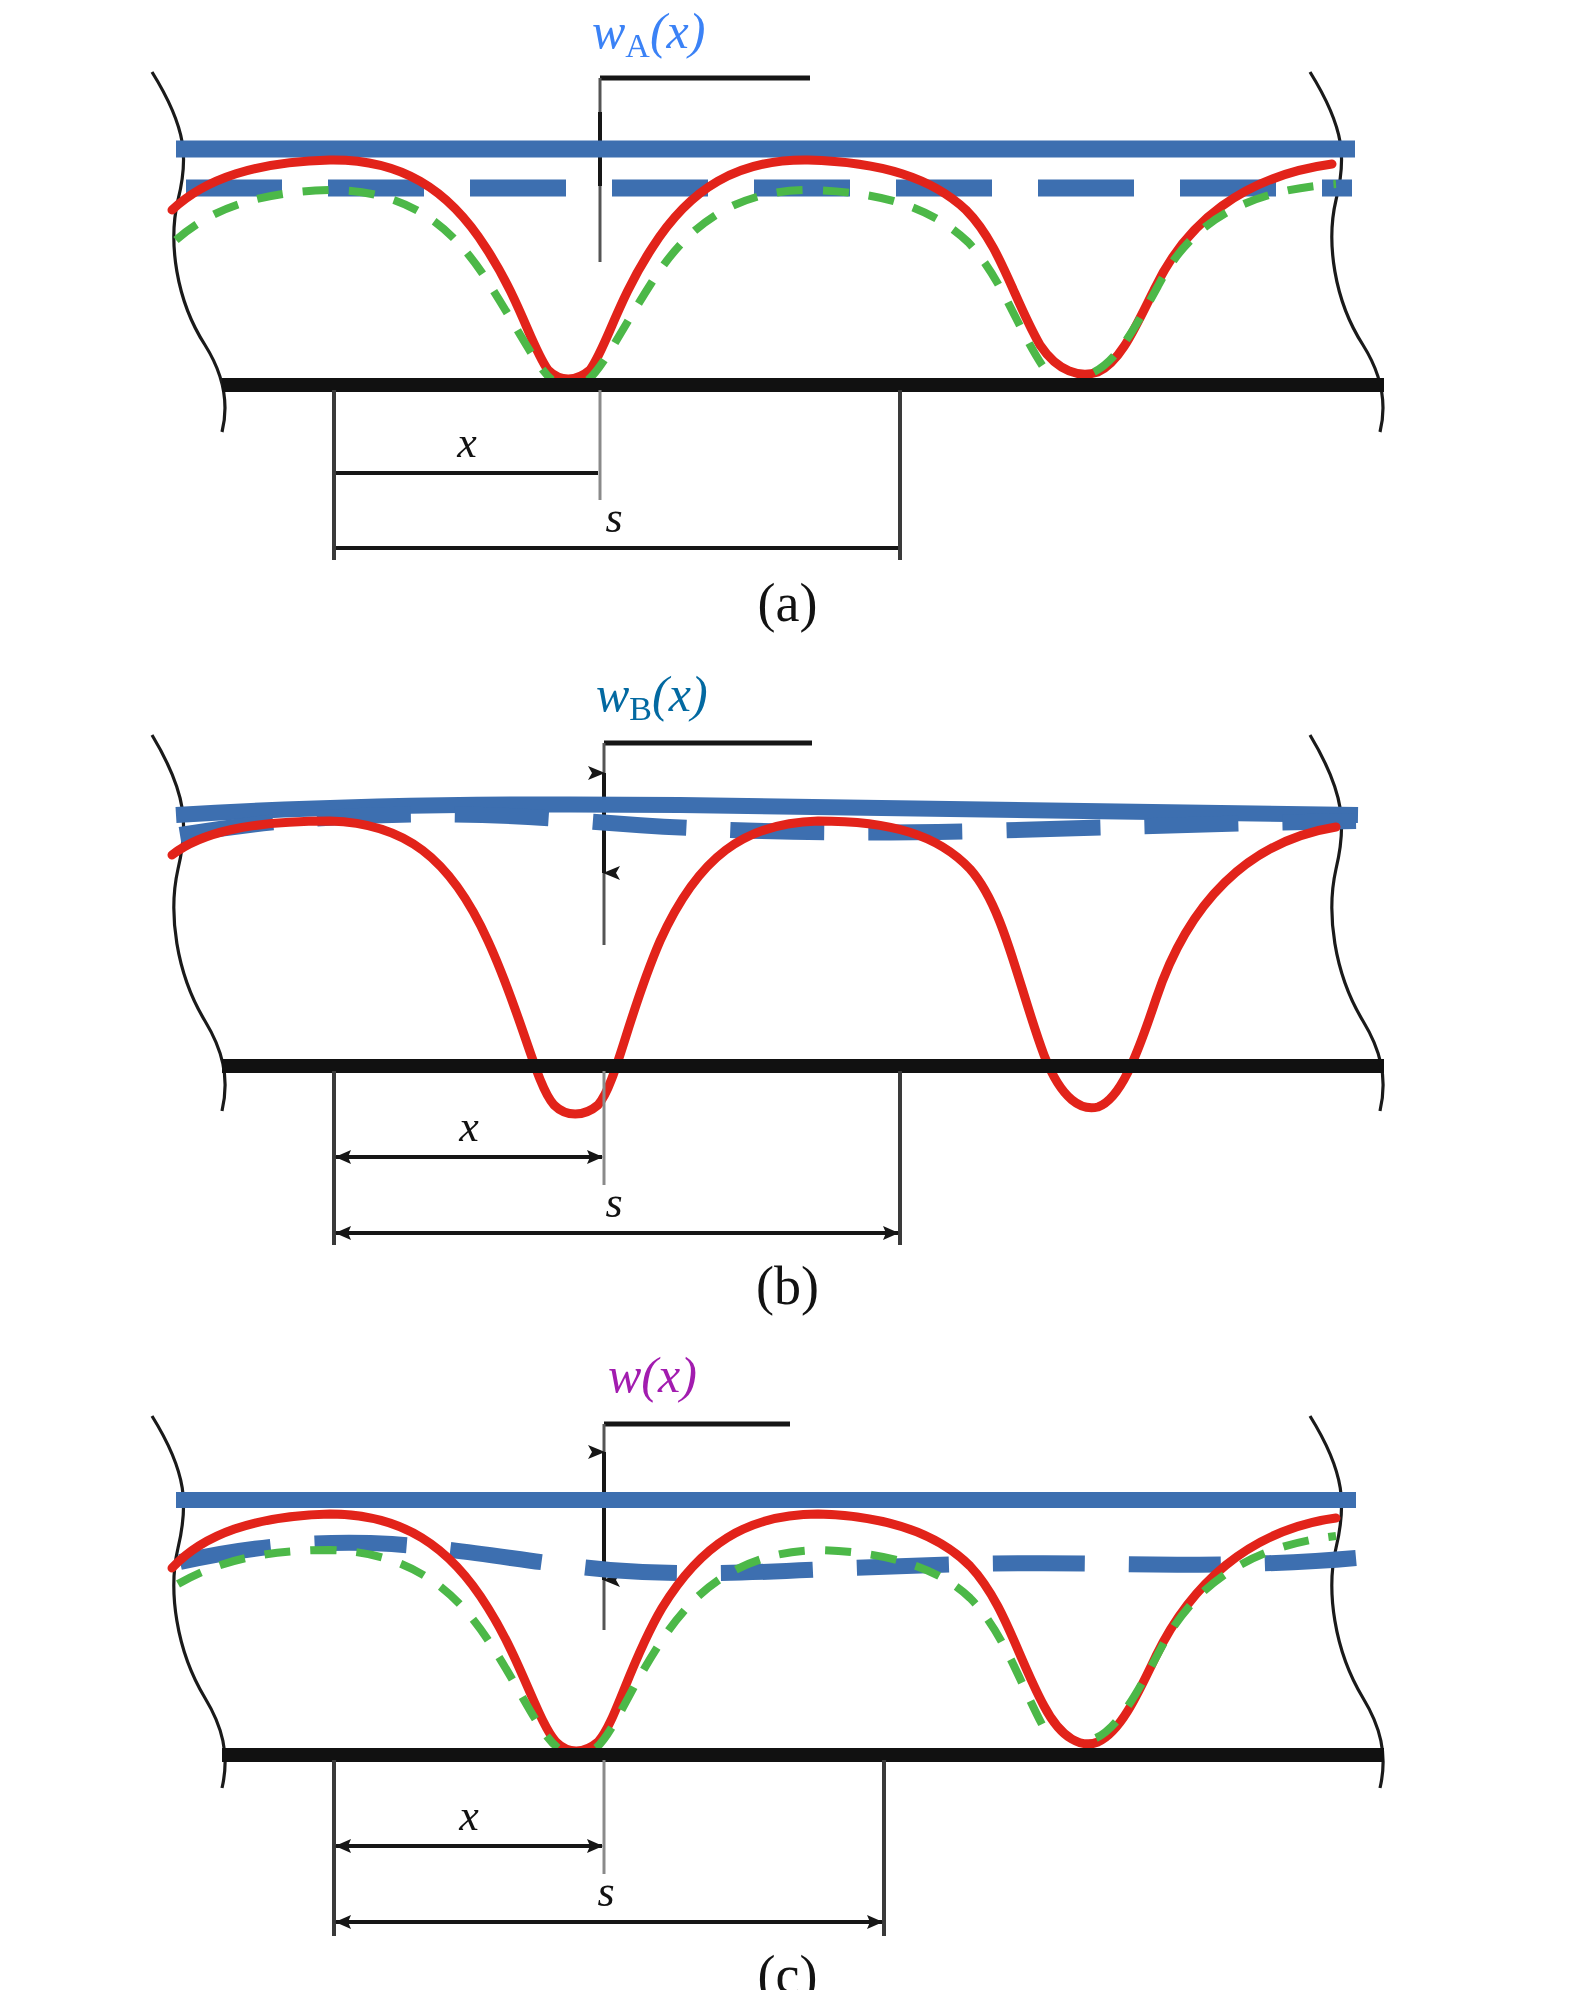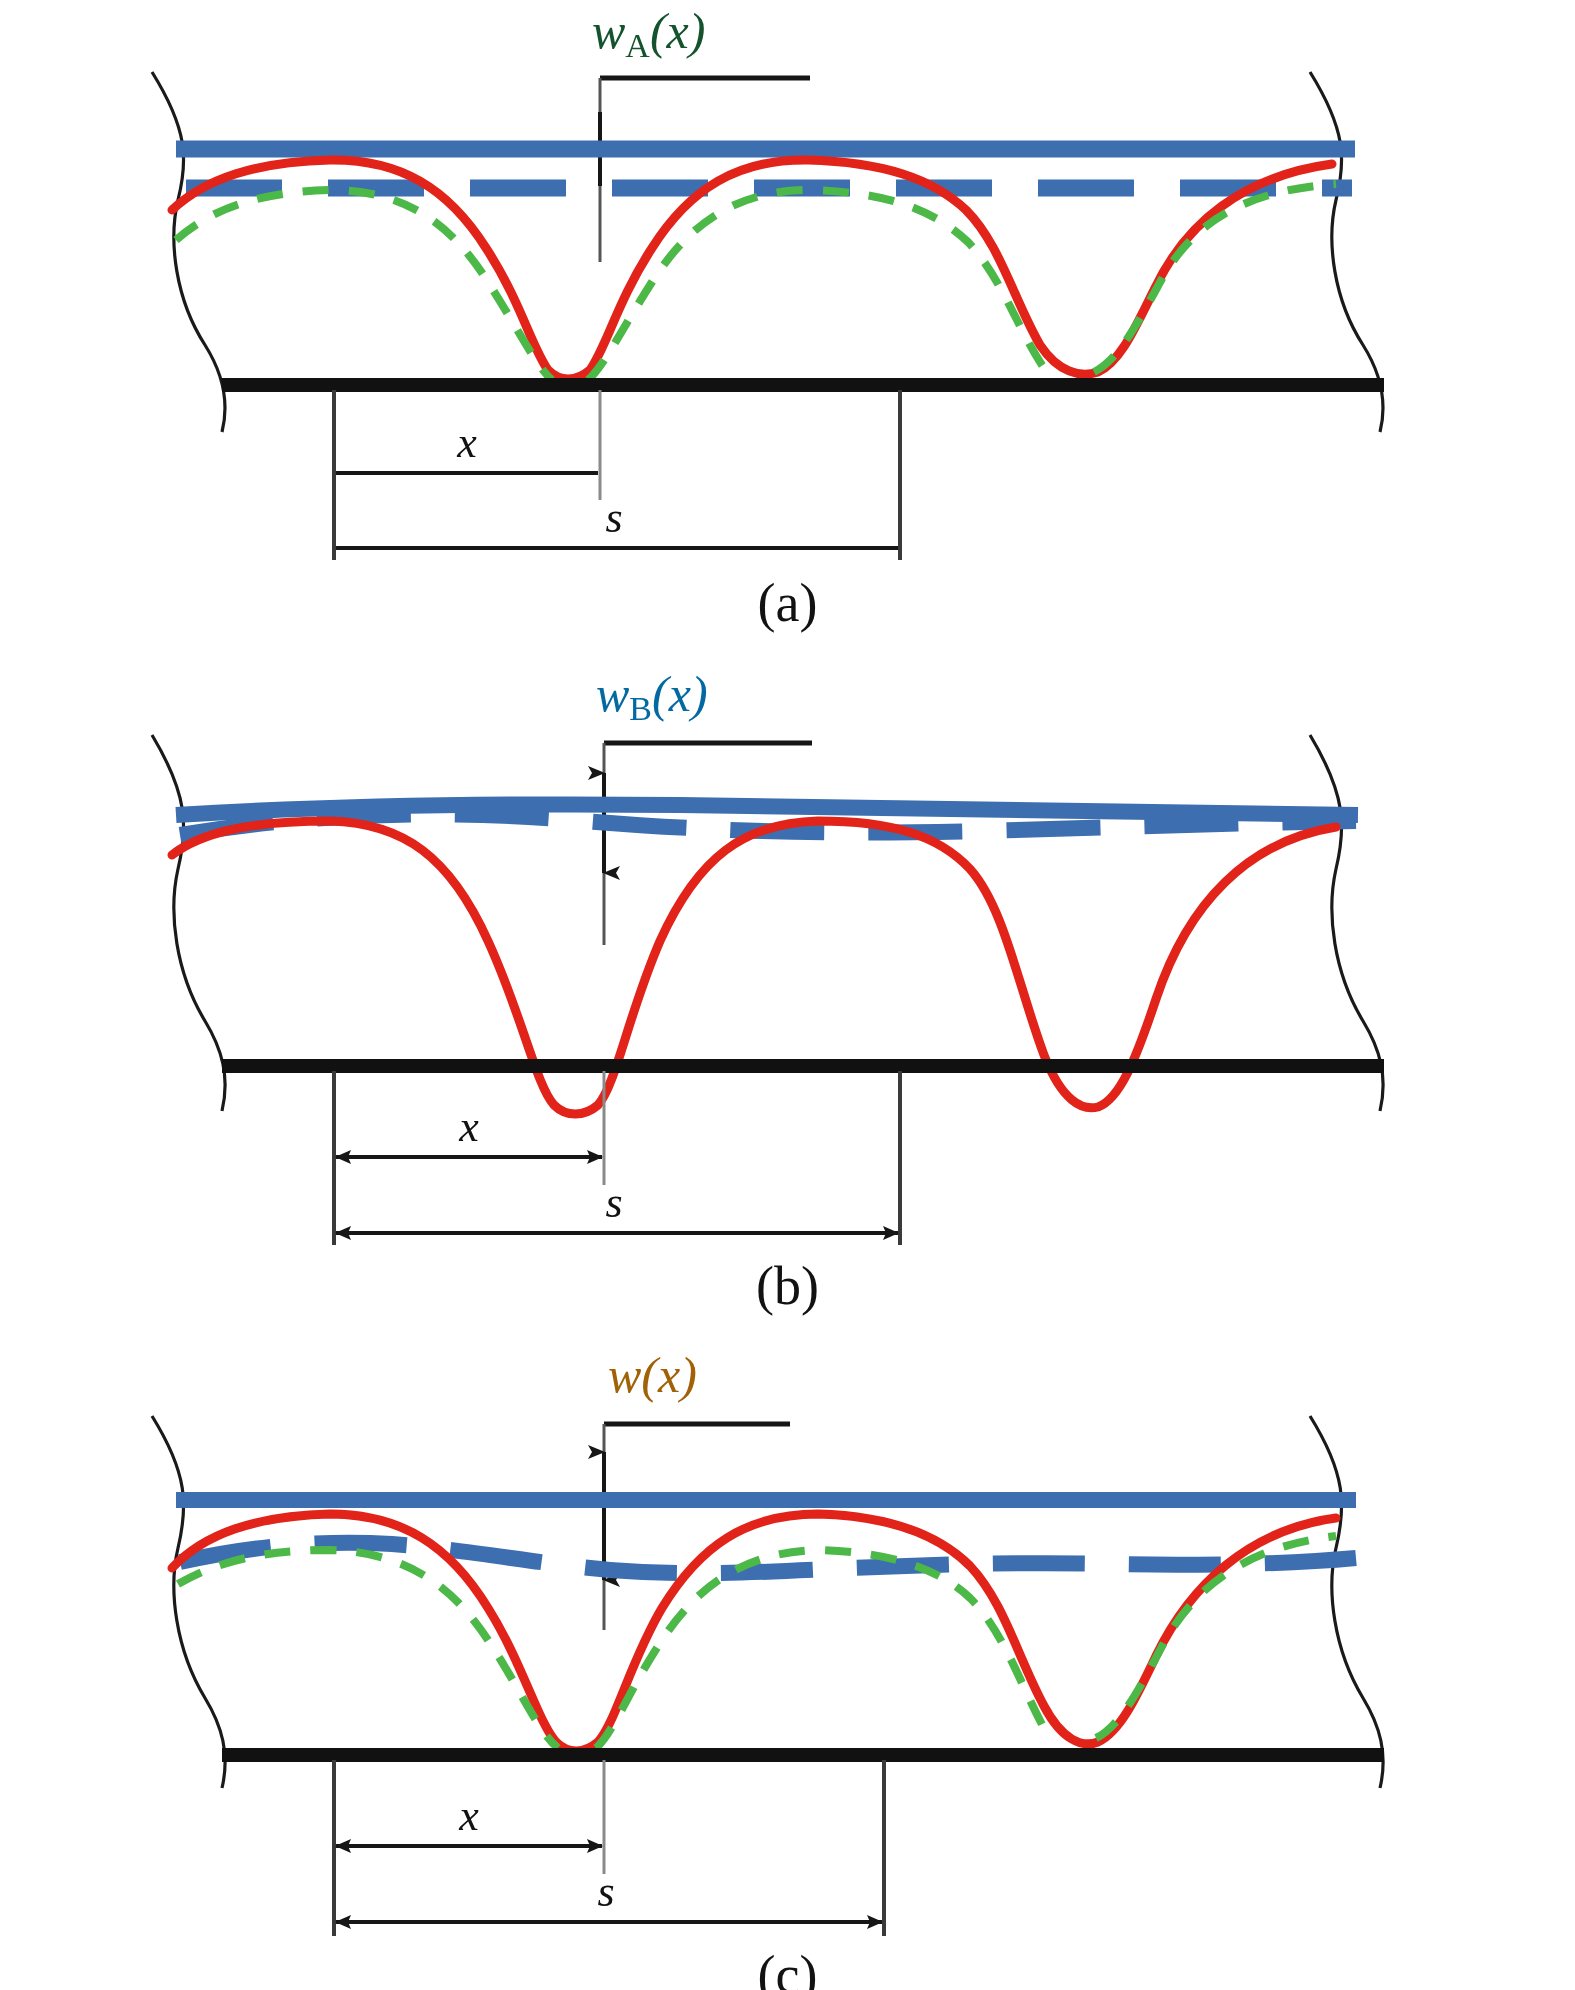--- a/index.html
+++ b/index.html
@@ -78,21 +78,21 @@
     <line x1="600" y1="390" x2="600" y2="500" stroke="#8a8a8a" stroke-width="3"></line>
     <line x1="900" y1="390" x2="900" y2="560" stroke="#3a3a3a" stroke-width="4"></line>
 
     <line x1="336" y1="473" x2="598" y2="473" stroke="#161616" stroke-width="4" marker-start="ahL" marker-end="ahR"></line>
     <text x="467" y="457" text-anchor="middle" font-size="44" font-style="italic" font-family="Liberation Serif, DejaVu Serif, serif" fill="#121212">x</text>
 
     <line x1="336" y1="548" x2="898" y2="548" stroke="#161616" stroke-width="4" marker-start="ahL" marker-end="ahR"></line>
     <text x="614" y="532" text-anchor="middle" font-size="44" font-style="italic" font-family="Liberation Serif, DejaVu Serif, serif" fill="#121212">s</text>
   </svg>
 
-  <div style="position:absolute;left:592px;top:2px;font-size:50px;color:#14532d;">
+  <div style="position:absolute;left:592px;top:2px;font-size:50px;color:#3b82f6;">
     <span class="mi">w</span><span style="font-size:34px;position:relative;top:9px;" class="mup">A</span><span class="mi">(x)</span>
   </div>
 
   <div class="panel-caption" style="top:572px;">(a)</div>
 </div>
 
 <div class="panel" style="top:655px;height:680px;">
   <svg width="1575" height="680" viewBox="0 0 1575 680">
 
     <path d="M604,88 L812,88" stroke="#161616" stroke-width="5" fill="none"></path>
@@ -187,18 +187,18 @@
     <line x1="604" y1="420" x2="604" y2="534" stroke="#8a8a8a" stroke-width="3"></line>
     <line x1="884" y1="420" x2="884" y2="596" stroke="#3a3a3a" stroke-width="4"></line>
 
     <line x1="336" y1="506" x2="602" y2="506" stroke="#161616" stroke-width="4" marker-start="url(#ahL)" marker-end="url(#ahR)"></line>
     <text x="469" y="490" text-anchor="middle" font-size="44" font-style="italic" font-family="Liberation Serif, DejaVu Serif, serif" fill="#121212">x</text>
 
     <line x1="336" y1="582" x2="882" y2="582" stroke="#161616" stroke-width="4" marker-start="url(#ahL)" marker-end="url(#ahR)"></line>
     <text x="606" y="566" text-anchor="middle" font-size="44" font-style="italic" font-family="Liberation Serif, DejaVu Serif, serif" fill="#121212">s</text>
   </svg>
 
-  <div style="position:absolute;left:608px;top:6px;font-size:50px;color:#a16207;">
+  <div style="position:absolute;left:608px;top:6px;font-size:50px;color:#a21caf;">
     <span class="mi">w</span><span class="mi">(x)</span>
   </div>
 
   <div class="panel-caption" style="top:604px;">(c)</div>
 </div>
 
 </body></html>

